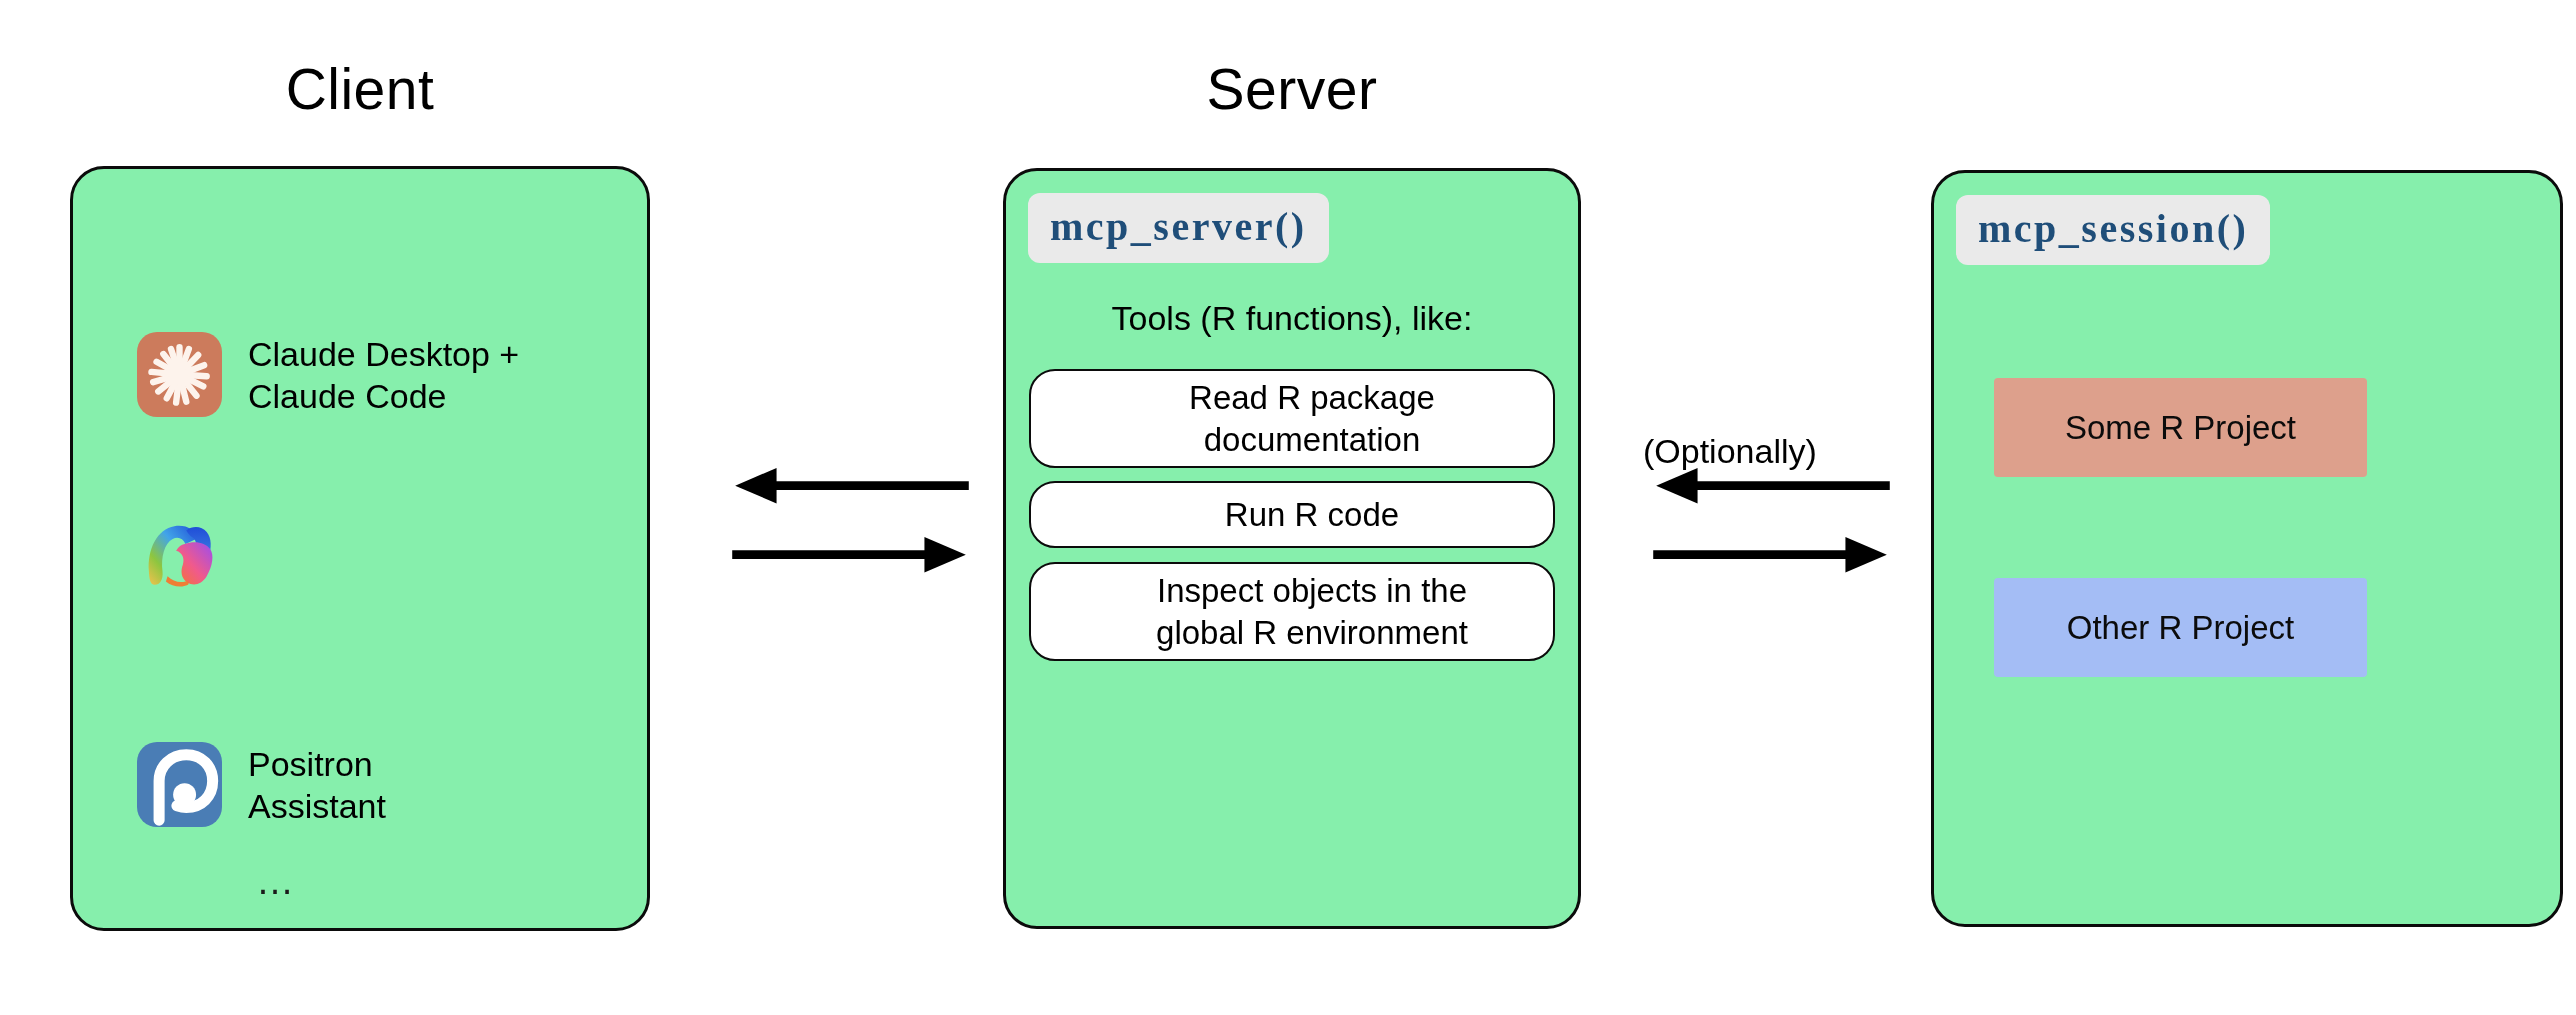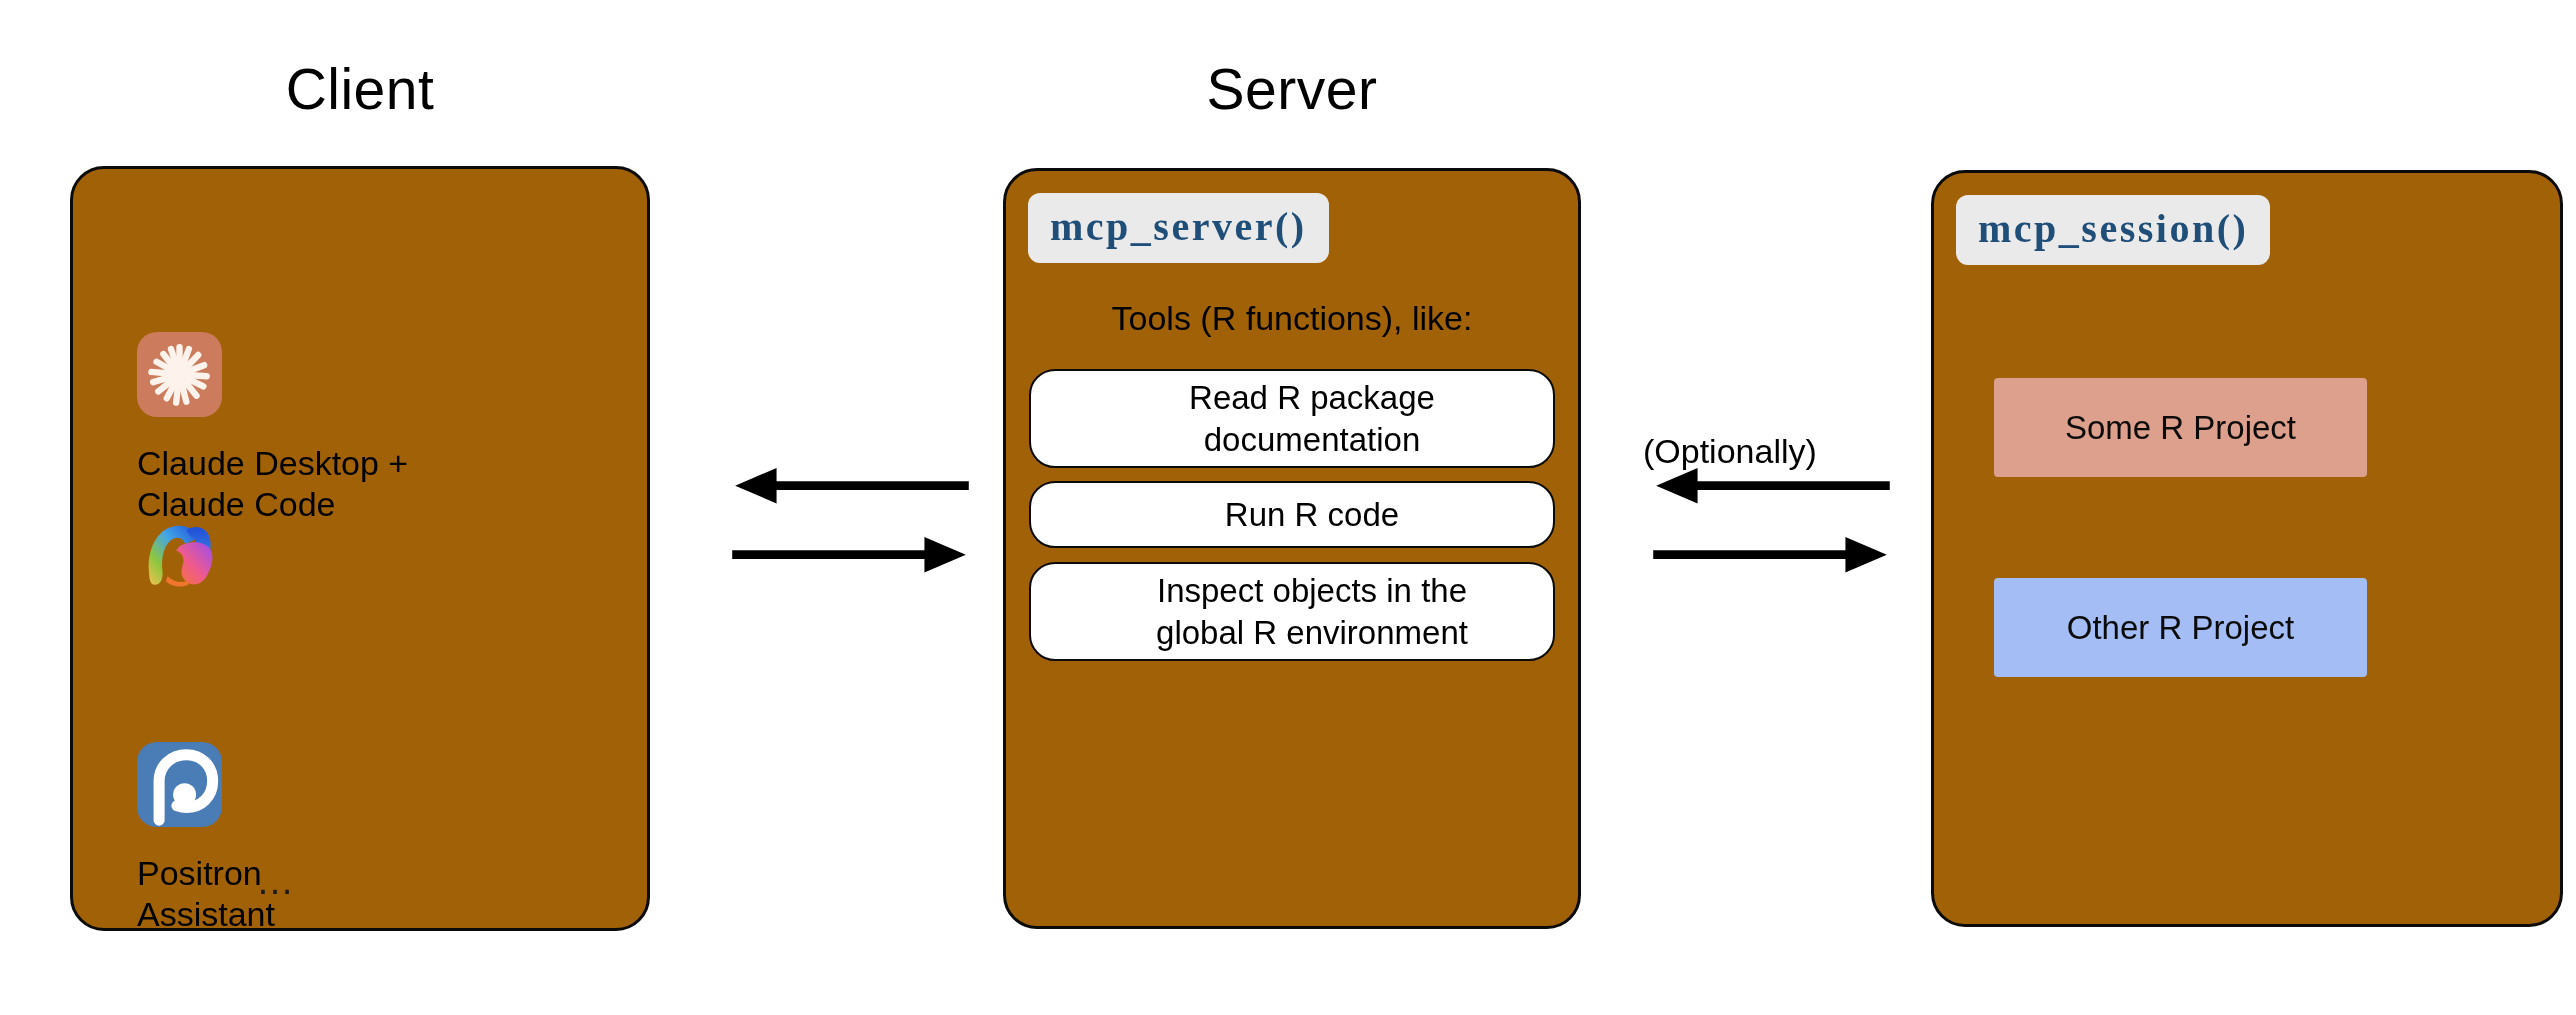--- a/index.html
+++ b/index.html
@@ -34,34 +34,33 @@
   }
   #title-client  { left: 70px;   top: 61px;  width: 580px; }
   #title-server  { left: 1003px; top: 61px;  width: 578px; text-align: center; }
   #title-session { left: 1931px; top: 61px;  width: 574px; }
 
   
   .panel {
     position: absolute;
     border: 3px solid #0b0b0b;
     border-radius: 34px;
-    background: #a16207;
+    background: #86efac;
     box-sizing: border-box;
   }
   #panel-client  { left: 70px;   top: 166px; width: 580px; height: 765px; }
   #panel-server  { left: 1003px; top: 168px; width: 578px; height: 761px; }
   #panel-session { left: 1931px; top: 170px; width: 632px; height: 757px; }
 
   
   .client-row {
     position: absolute;
     display: flex;
-    align-items: flex-start;
+    align-items: flex-end;
     gap: 26px;
-    flex-direction: column;
   }
   #client-row-0 { left: 64px; top: 163px; }
   #client-row-1 { left: 64px; top: 341px; }
   #client-row-2 { left: 64px; top: 533px; margin-top: 40px; }
 
   .client-label {
     font-size: 34px;
     line-height: 1.22;
     color: #000;
     white-space: pre-line;

